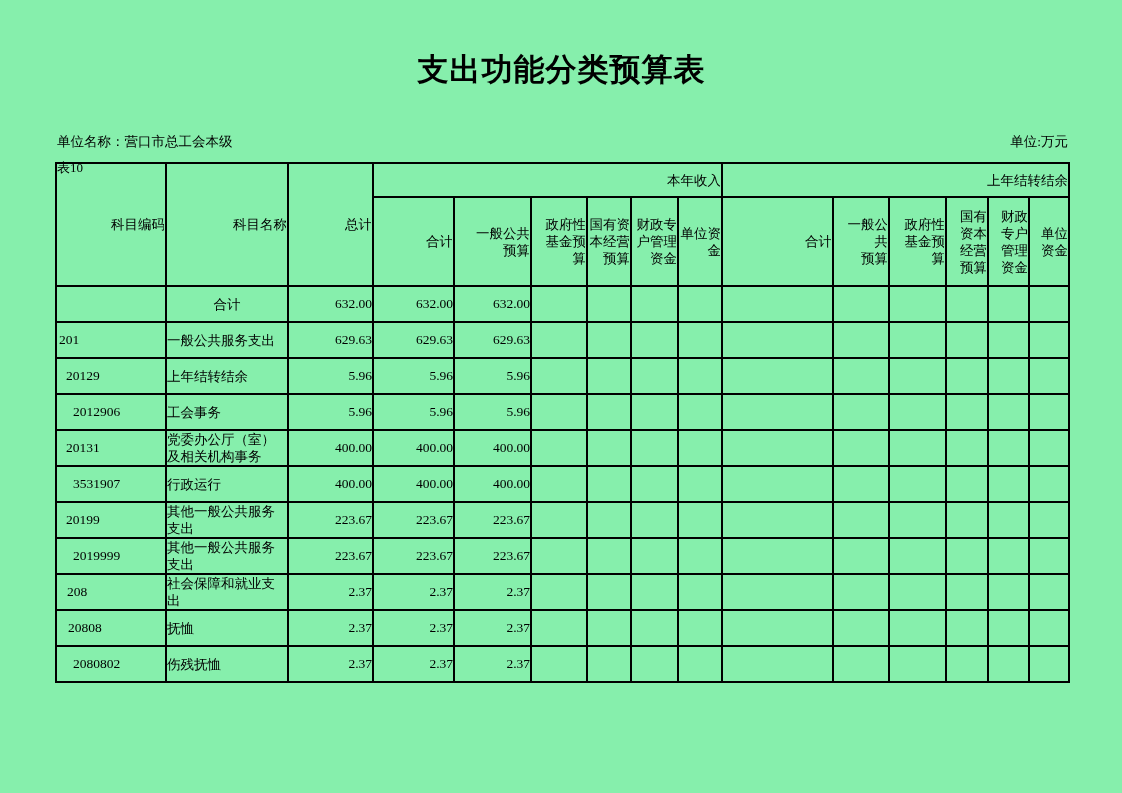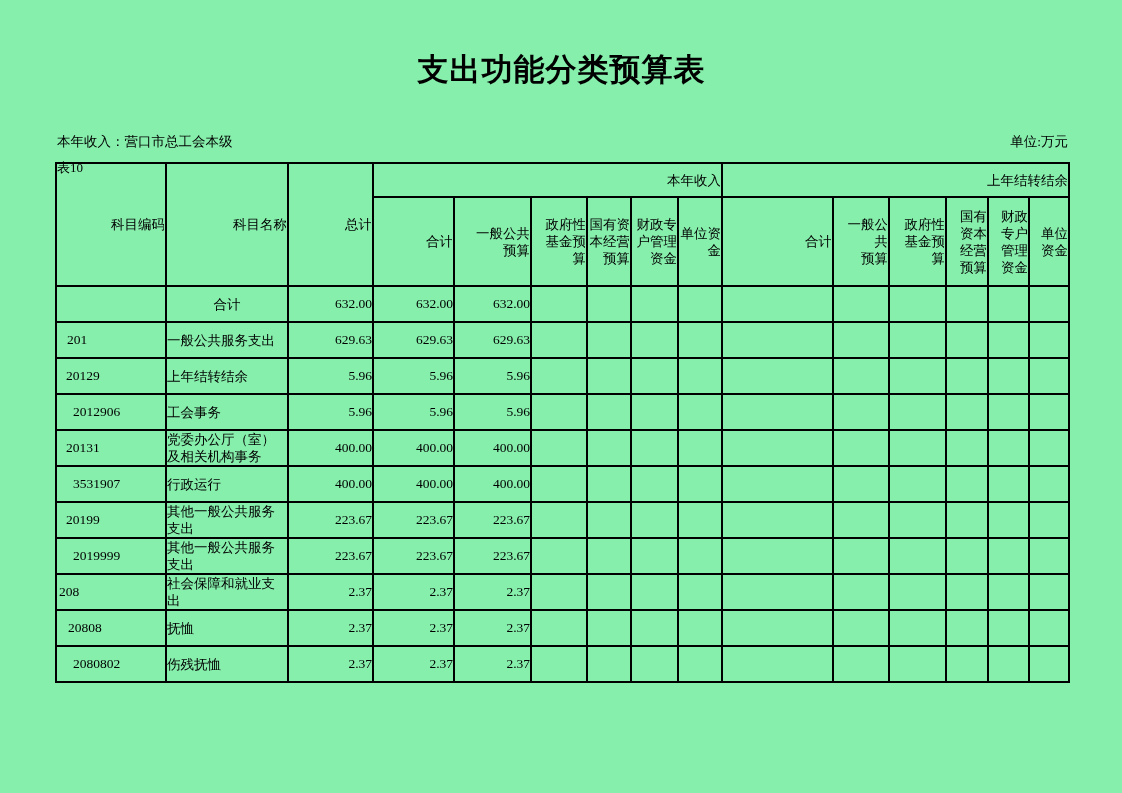--- a/index.html
+++ b/index.html
@@ -98,21 +98,21 @@
 </head>
 <body>
 
 <div class="page">
 
   <h1 class="title">支出功能分类预算表</h1>
 
   <div class="table-no">表10</div>
 
   <div class="meta-row">
-    <span class="unit-name">本年收入：营口市总工会本级</span>
+    <span class="unit-name">单位名称：营口市总工会本级</span>
     <span class="unit-measure">单位:万元</span>
   </div>
 
   <table class="budget">
     <colgroup>
       <col style="width:110px">
       <col style="width:122px">
       <col style="width:85px">
       <col style="width:81px">
       <col style="width:77px">
@@ -182,21 +182,21 @@
     <td class="num"></td>
     <td class="num"></td>
     <td class="num"></td>
     <td class="num"></td>
     <td class="num"></td>
     <td class="num"></td>
     <td class="num"></td>
   </tr>
 
   <tr>
-    <td class="code" style="padding-left: 10px;">201</td>
+    <td class="code" style="padding-left: 2px;">201</td>
     <td class="name">一般公共服务支出</td>
     <td class="num">629.63</td>
     <td class="num">629.63</td>
     <td class="num">629.63</td>
     <td class="num"></td>
     <td class="num"></td>
     <td class="num"></td>
     <td class="num"></td>
     <td class="num"></td>
     <td class="num"></td>
@@ -311,21 +311,21 @@
     <td class="num"></td>
     <td class="num"></td>
     <td class="num"></td>
     <td class="num"></td>
     <td class="num"></td>
     <td class="num"></td>
     <td class="num"></td>
   </tr>
 
   <tr>
-    <td class="code" style="padding-left: 2px;">208</td>
+    <td class="code" style="padding-left: 10px;">208</td>
     <td class="name">社会保障和就业支
 出</td>
     <td class="num">2.37</td>
     <td class="num">2.37</td>
     <td class="num">2.37</td>
     <td class="num"></td>
     <td class="num"></td>
     <td class="num"></td>
     <td class="num"></td>
     <td class="num"></td>

